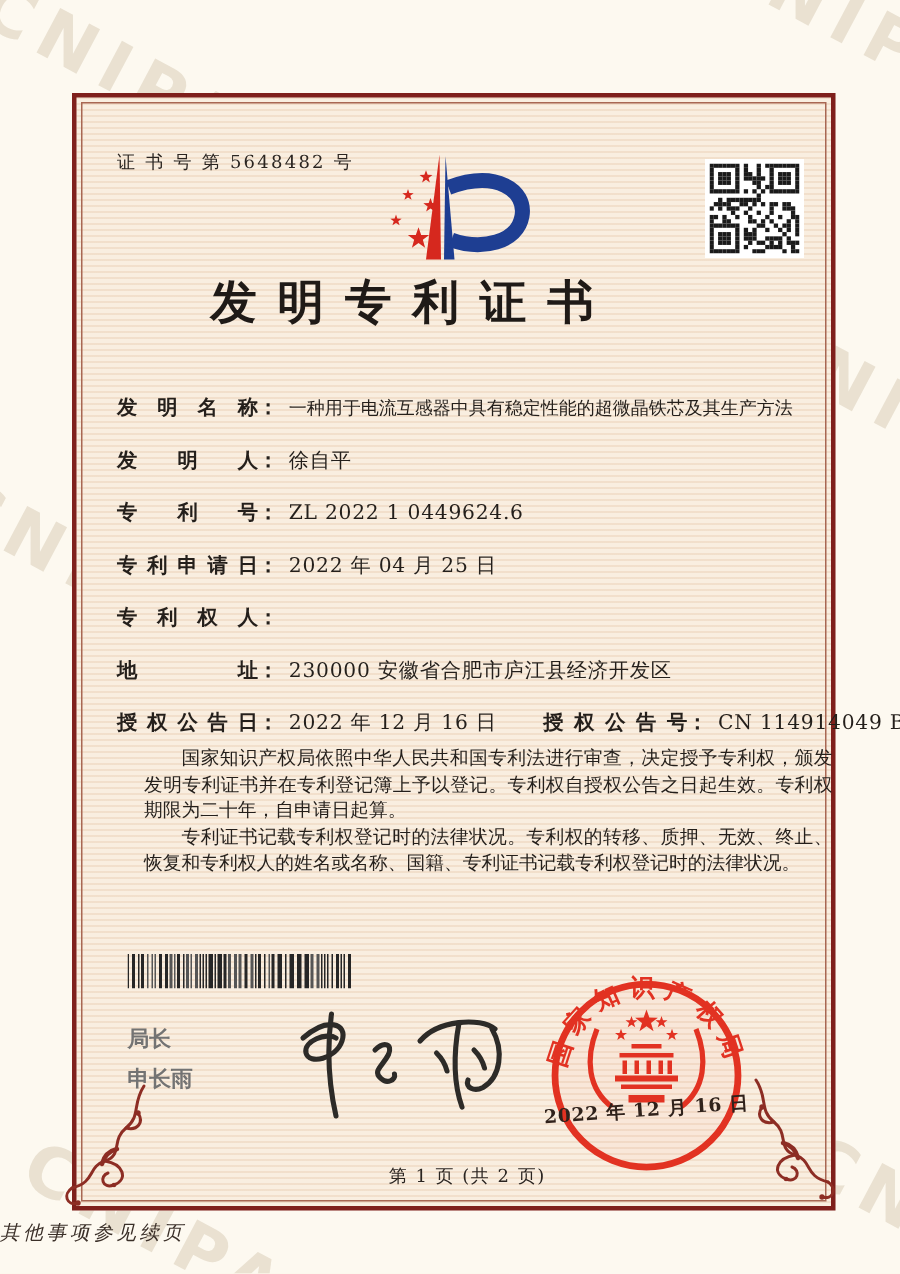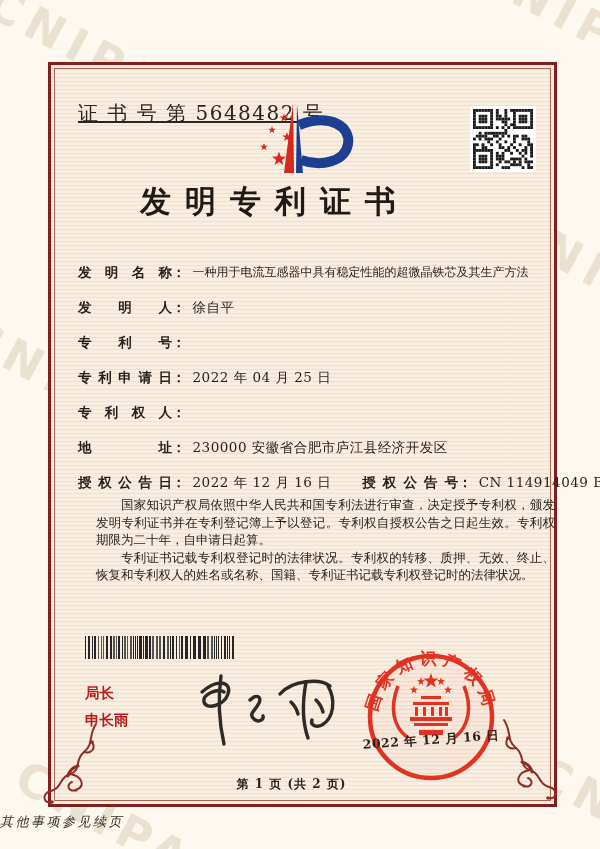--- a/index.html
+++ b/index.html
@@ -8,45 +8,45 @@
   .wm{position:absolute;font-family:"DejaVu Sans","Liberation Sans",sans-serif;font-weight:700;
       font-size:46px;letter-spacing:8px;color:rgba(197,179,150,.34);transform:rotate(28deg);
       white-space:nowrap;pointer-events:none;}
   .wm.light{color:rgba(205,188,160,.20);}
   .frame{position:absolute;left:48px;top:62px;width:503px;height:739px;border:3px solid #7f201c;
          box-sizing:content-box;
          background:#f9eee0;
          background-image:repeating-linear-gradient(to bottom, rgba(219,176,138,.24) 0px,
             rgba(219,176,138,.24) 1px, rgba(0,0,0,0) 1px, rgba(0,0,0,0) 4px);}
   .frame-inner{position:absolute;inset:3px;border:1px solid #a86753;}
-  .cert-no{position:absolute;left:78px;top:100px;font-size:20px;letter-spacing:1.5px;color:#2b2521;text-decoration:underline;}
+  .cert-no{position:absolute;left:78px;top:100px;font-size:12px;letter-spacing:1.5px;color:#2b2521;}
   .logo{position:absolute;left:233px;top:101px;}
   .qr{position:absolute;left:470px;top:106px;background:#ffffff;padding:3px;display:block;}
   .title{position:absolute;left:48px;top:181px;width:440px;text-align:center;font-size:31px;
          font-weight:700;letter-spacing:.45em;text-indent:.45em;color:#1f1a17;}
   .fields{position:absolute;left:78px;top:252px;width:470px;font-size:13.5px;color:#241f1b;}
   .frow{box-sizing:border-box;height:35px;padding-top:5px;display:flex;align-items:center;line-height:20px;}
   .flabel{display:inline-block;width:94px;text-align:justify;text-align-last:justify;font-weight:600;flex:none;}
   .fcolon{flex:none;margin-right:7px;font-weight:600;}
   .fval{letter-spacing:.5px;}
   .fval.long{font-size:12px;letter-spacing:0;white-space:nowrap;}
   .pair2{margin-left:31px;display:flex;}
   .flabel2{display:inline-block;width:96px;text-align:justify;text-align-last:justify;font-weight:600;flex:none;}
   .body-text{position:absolute;left:76px;top:496px;width:459px;font-size:12.5px;line-height:17.6px;
              text-align:justify;color:#241f1b;margin-left:20px;}
   .body-text p{margin:0;text-indent:2em;}
   .barcode{position:absolute;left:85px;top:636px;display:block;}
   .officer{position:absolute;left:85px;top:680px;font-size:14.5px;font-weight:700;line-height:27px;
-           font-family:"DejaVu Sans","Liberation Sans",sans-serif;color:#b91c1c;}
+           font-family:"DejaVu Sans","Liberation Sans",sans-serif;color:#737373;}
   .signature{position:absolute;left:188px;top:670px;}
   .seal{position:absolute;left:364px;top:650px;}
   .seal-date{position:absolute;left:360px;top:732px;width:142px;text-align:center;font-size:12.5px;
              font-weight:700;color:#30221b;transform:rotate(-4deg);letter-spacing:.5px;z-index:5;}
-  .page-no{position:absolute;left:40px;top:776px;width:503px;text-align:center;font-size:12px;
-           letter-spacing:1px;color:#2b2521;font-weight:bold;}
+  .page-no{position:absolute;left:60px;top:776px;width:503px;text-align:center;font-size:12px;
+           letter-spacing:1px;color:#2b2521;}
   .footer-note{position:absolute;left:0;top:813px;width:600px;text-align:left;font-size:13px;
                font-style:italic;letter-spacing:2.5px;color:#3a2f28;}
   .flourish{position:absolute;z-index:4;}
   .fl-left{left:38px;top:722px;}
   .fl-right{left:496px;top:718px;transform:scaleX(-1);}
 </style>
 </head>
 <body>
 
 <div class="page">
@@ -311,20 +311,21 @@
       <span class="fval long">一种用于电流互感器中具有稳定性能的超微晶铁芯及其生产方法</span>
     </div>
     <div class="frow">
       <span class="flabel">发明人</span>
         <span class="fcolon">：</span>
       <span class="fval">徐自平</span>
     </div>
     <div class="frow">
       <span class="flabel">专利号</span>
         <span class="fcolon">：</span>
+      <span class="fval">ZL 2022 1 0449624.6</span>
     </div>
     <div class="frow">
       <span class="flabel">专利申请日</span>
         <span class="fcolon">：</span>
       <span class="fval">2022 年 04 月 25 日</span>
     </div>
     <div class="frow">
       <span class="flabel">专利权人</span>
         <span class="fcolon">：</span>
     </div>

